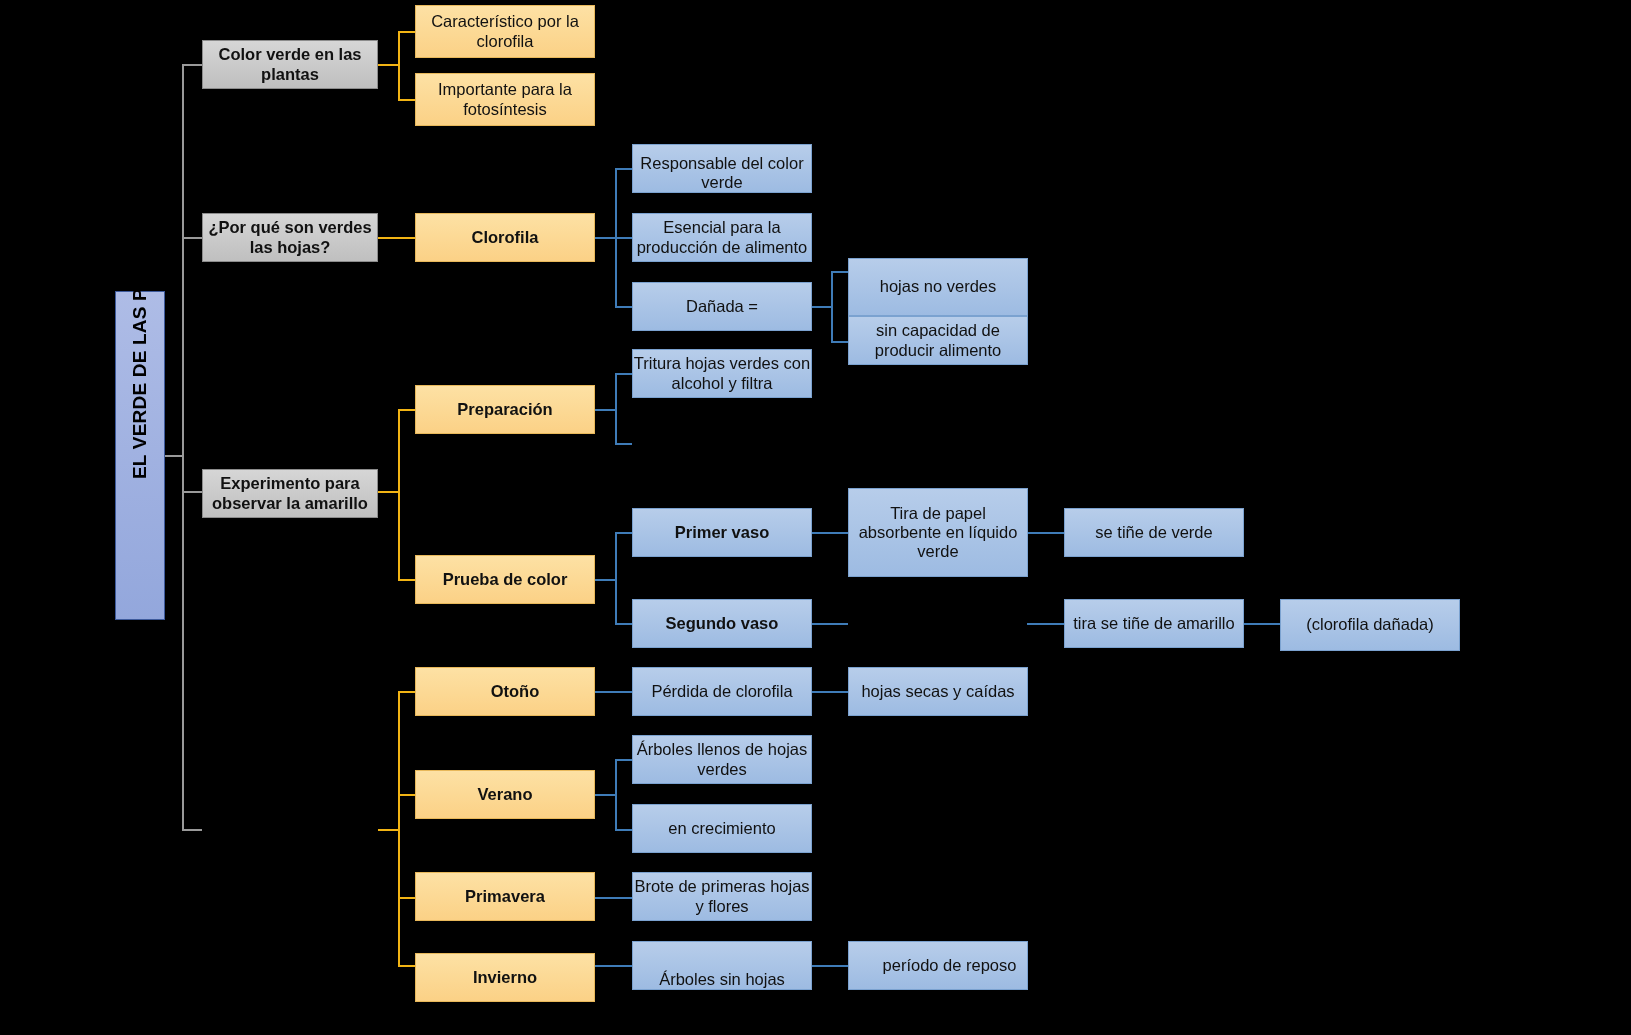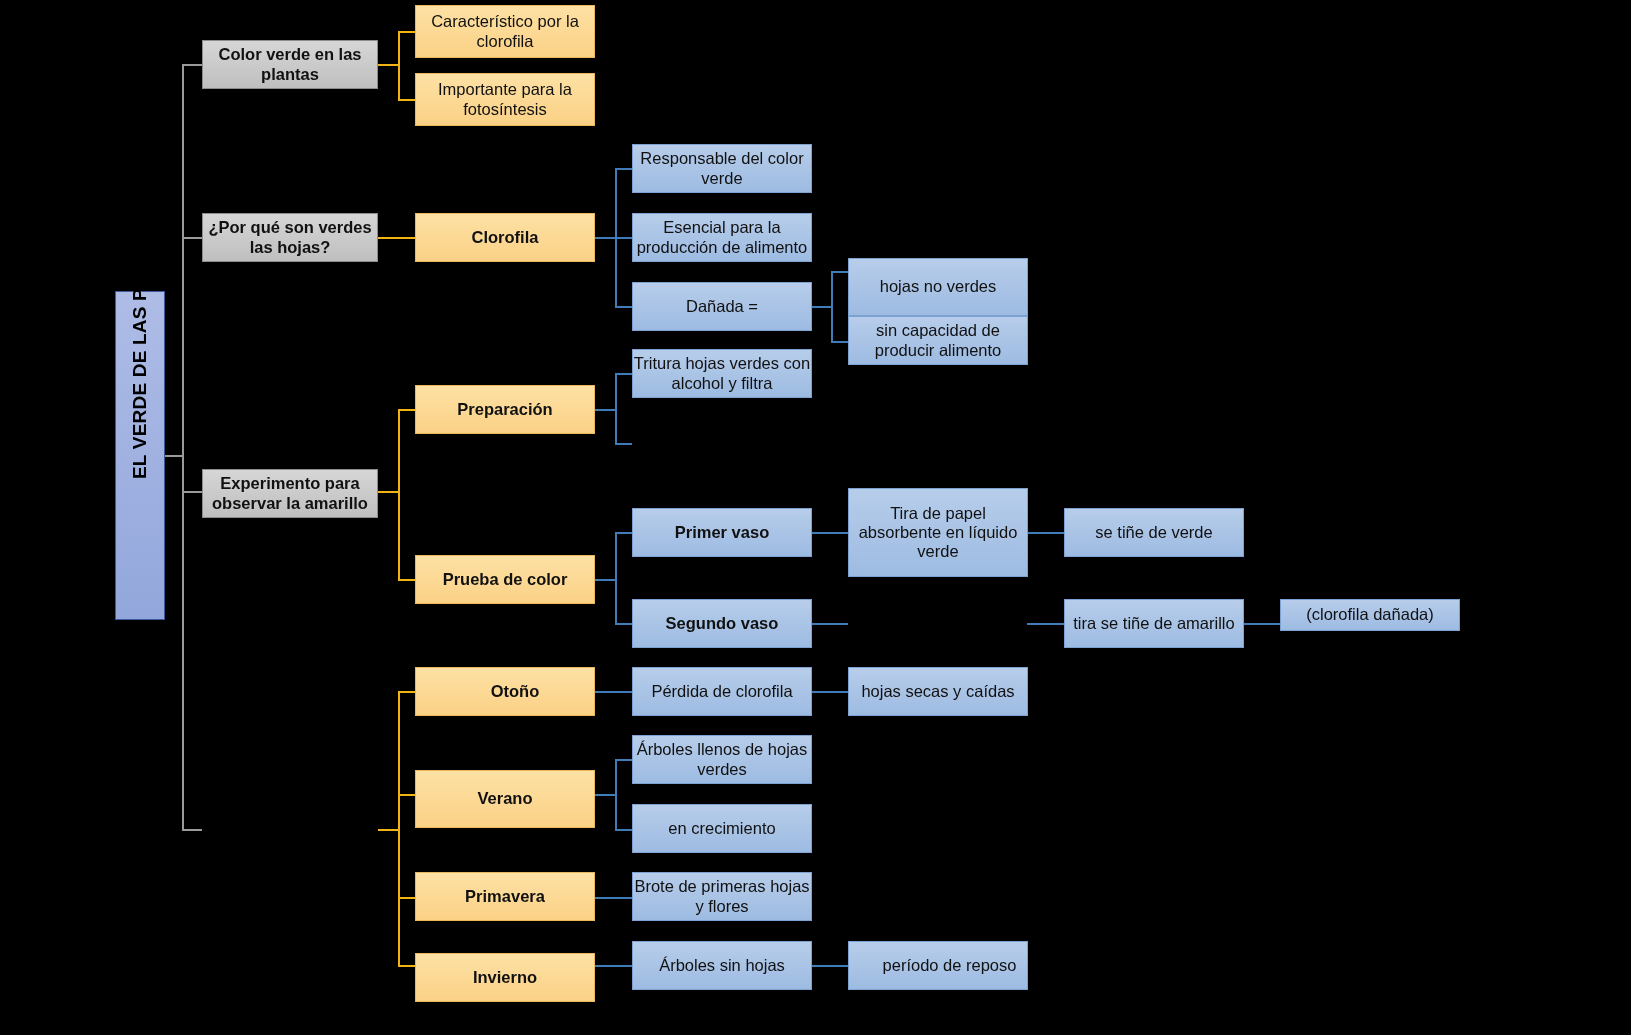--- a/index.html
+++ b/index.html
@@ -120,21 +120,21 @@
   <div class="node lvl2 reg" style="left:415px;top:73px;width:180px;height:53px;">
     <span>Importante para la fotosíntesis</span>
     </div>
 
   <div class="node lvl1" style="left:202px;top:213px;width:176px;height:49px;">
     <span>¿Por qué son verdes las hojas?</span>
     </div>
   <div class="node lvl2" style="left:415px;top:213px;width:180px;height:49px;">
     <span>Clorofila</span>
     </div>
-  <div class="node lvl3" style="left:632px;top:144px;width:180px;height:49px;">
+  <div class="node lvl3" style="left:632px;top:144px;width:180px;height:49px;align-items:flex-end;">
     <span>Responsable del color verde</span>
     </div>
   <div class="node lvl3" style="left:632px;top:213px;width:180px;height:49px;">
     <span>Esencial para la producción de alimento</span>
     </div>
   <div class="node lvl3" style="left:632px;top:282px;width:180px;height:49px;">
     <span>Dañada =</span>
     </div>
   <div class="node lvl3" style="left:848px;top:258px;width:180px;height:58px;">
     <span>hojas no verdes</span>
@@ -163,51 +163,51 @@
     </div>
   <div class="node lvl3" style="left:1064px;top:508px;width:180px;height:49px;">
     <span>se tiñe de verde</span>
     </div>
   <div class="node lvl3 bold" style="left:632px;top:599px;width:180px;height:49px;">
     <span>Segundo vaso</span>
     </div>
   <div class="node lvl3" style="left:1064px;top:599px;width:180px;height:49px;">
     <span>tira se tiñe de amarillo</span>
     </div>
-  <div class="node lvl3" style="left:1280px;top:599px;width:180px;height:32px;">
+  <div class="node lvl3" style="left:1280px;top:599px;width:180px;height:52px;">
     <span>(clorofila dañada)</span>
     </div>
 
   <div class="node lvl2" style="left:415px;top:667px;width:180px;height:49px;padding-left:20px;">
     <span>Otoño</span>
     </div>
   <div class="node lvl3" style="left:632px;top:667px;width:180px;height:49px;">
     <span>Pérdida de clorofila</span>
     </div>
   <div class="node lvl3" style="left:848px;top:667px;width:180px;height:49px;">
     <span>hojas secas y caídas</span>
     </div>
-  <div class="node lvl2" style="left:415px;top:770px;width:180px;height:58px;">
+  <div class="node lvl2" style="left:415px;top:770px;width:180px;height:49px;">
     <span>Verano</span>
     </div>
   <div class="node lvl3" style="left:632px;top:735px;width:180px;height:49px;">
     <span>Árboles llenos de hojas verdes</span>
     </div>
   <div class="node lvl3" style="left:632px;top:804px;width:180px;height:49px;">
     <span>en crecimiento</span>
     </div>
   <div class="node lvl2" style="left:415px;top:872px;width:180px;height:49px;">
     <span>Primavera</span>
     </div>
   <div class="node lvl3" style="left:632px;top:872px;width:180px;height:49px;">
     <span>Brote de primeras hojas y flores</span>
     </div>
   <div class="node lvl2" style="left:415px;top:941px;width:180px;height:49px;margin-top:12px;">
     <span>Invierno</span>
     </div>
-  <div class="node lvl3" style="left:632px;top:941px;width:180px;height:49px;">
+  <div class="node lvl3" style="left:632px;top:941px;width:180px;height:49px;align-items:flex-end;">
     <span>Árboles sin hojas</span>
     </div>
   <div class="node lvl3" style="left:848px;top:941px;width:180px;height:49px;padding-left:23px;">
     <span>período de reposo</span>
     </div>
 
 </div>
 
 </body></html>

